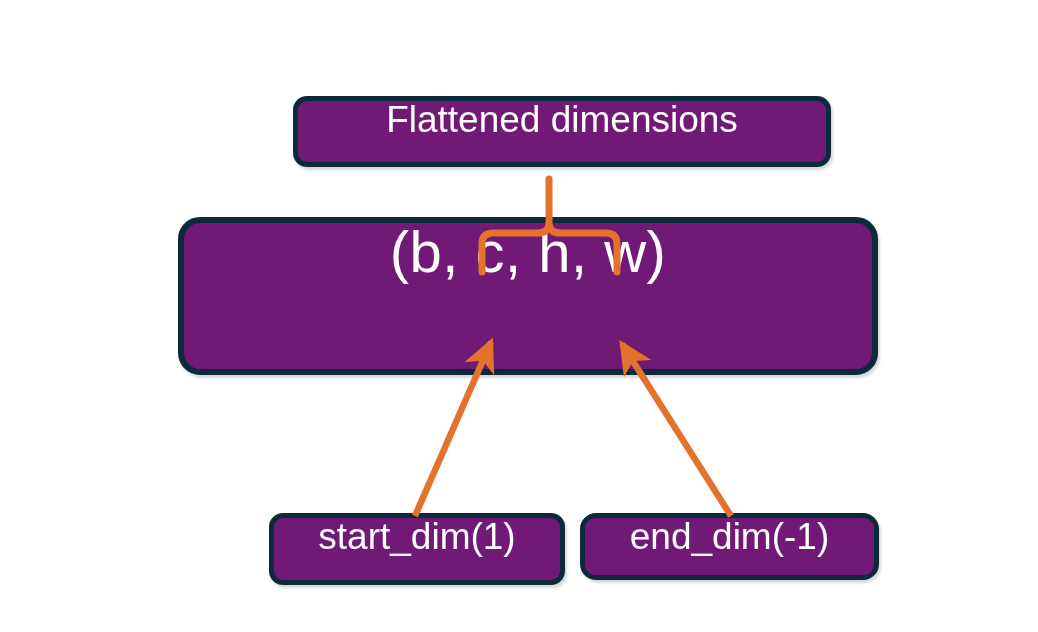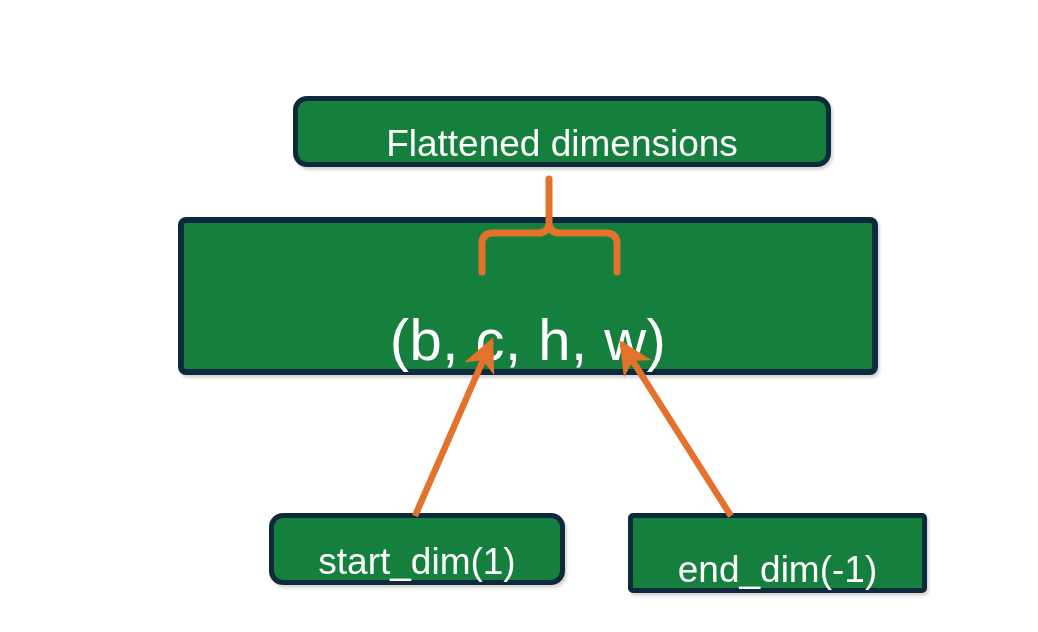--- a/index.html
+++ b/index.html
@@ -11,66 +11,65 @@
     position: relative;
     width: 1038px;
     height: 632px;
     background: #ffffff;
     overflow: hidden;
     font-family: "Liberation Sans", sans-serif;
   }
   .node {
     position: absolute;
     box-sizing: border-box;
-    background: #15803d;
+    background: #701a75;
     border: 5px solid #0d2a3d;
     border-radius: 16px;
     display: flex;
-    align-items: flex-end;
+    align-items: flex-start;
     justify-content: center;
     color: #ffffff;
     line-height: 1;
     white-space: nowrap;
     box-shadow: 2px 3px 3px rgba(0,0,0,0.16);
   }
   #node-flattened {
     left: 293px;
     top: 96px;
     width: 538px;
     height: 71px;
     border-radius: 14px;
   }
   #node-flattened .label { font-size: 37px; }
 
   #node-shape {
     left: 178px;
     top: 217px;
     width: 700px;
     height: 158px;
-    border-radius: 8px;
+    border-radius: 22px;
     border-width: 6px;
   }
   #node-shape .label { font-size: 58px; letter-spacing: 0.5px; }
 
   #node-start {
     left: 269px;
     top: 513px;
     width: 296px;
     height: 72px;
     border-radius: 14px;
   }
   #node-start .label { font-size: 37px; }
 
   #node-end {
     left: 580px;
     top: 513px;
     width: 299px;
-    height: 80px;
-    border-radius: 5px;
-    margin-left: 48px;
+    height: 67px;
+    border-radius: 16px;
   }
   #node-end .label { font-size: 37px; }
 
   .label {
     pointer-events: none;
   }
 
   #overlay {
     position: absolute;
     left: 0;

